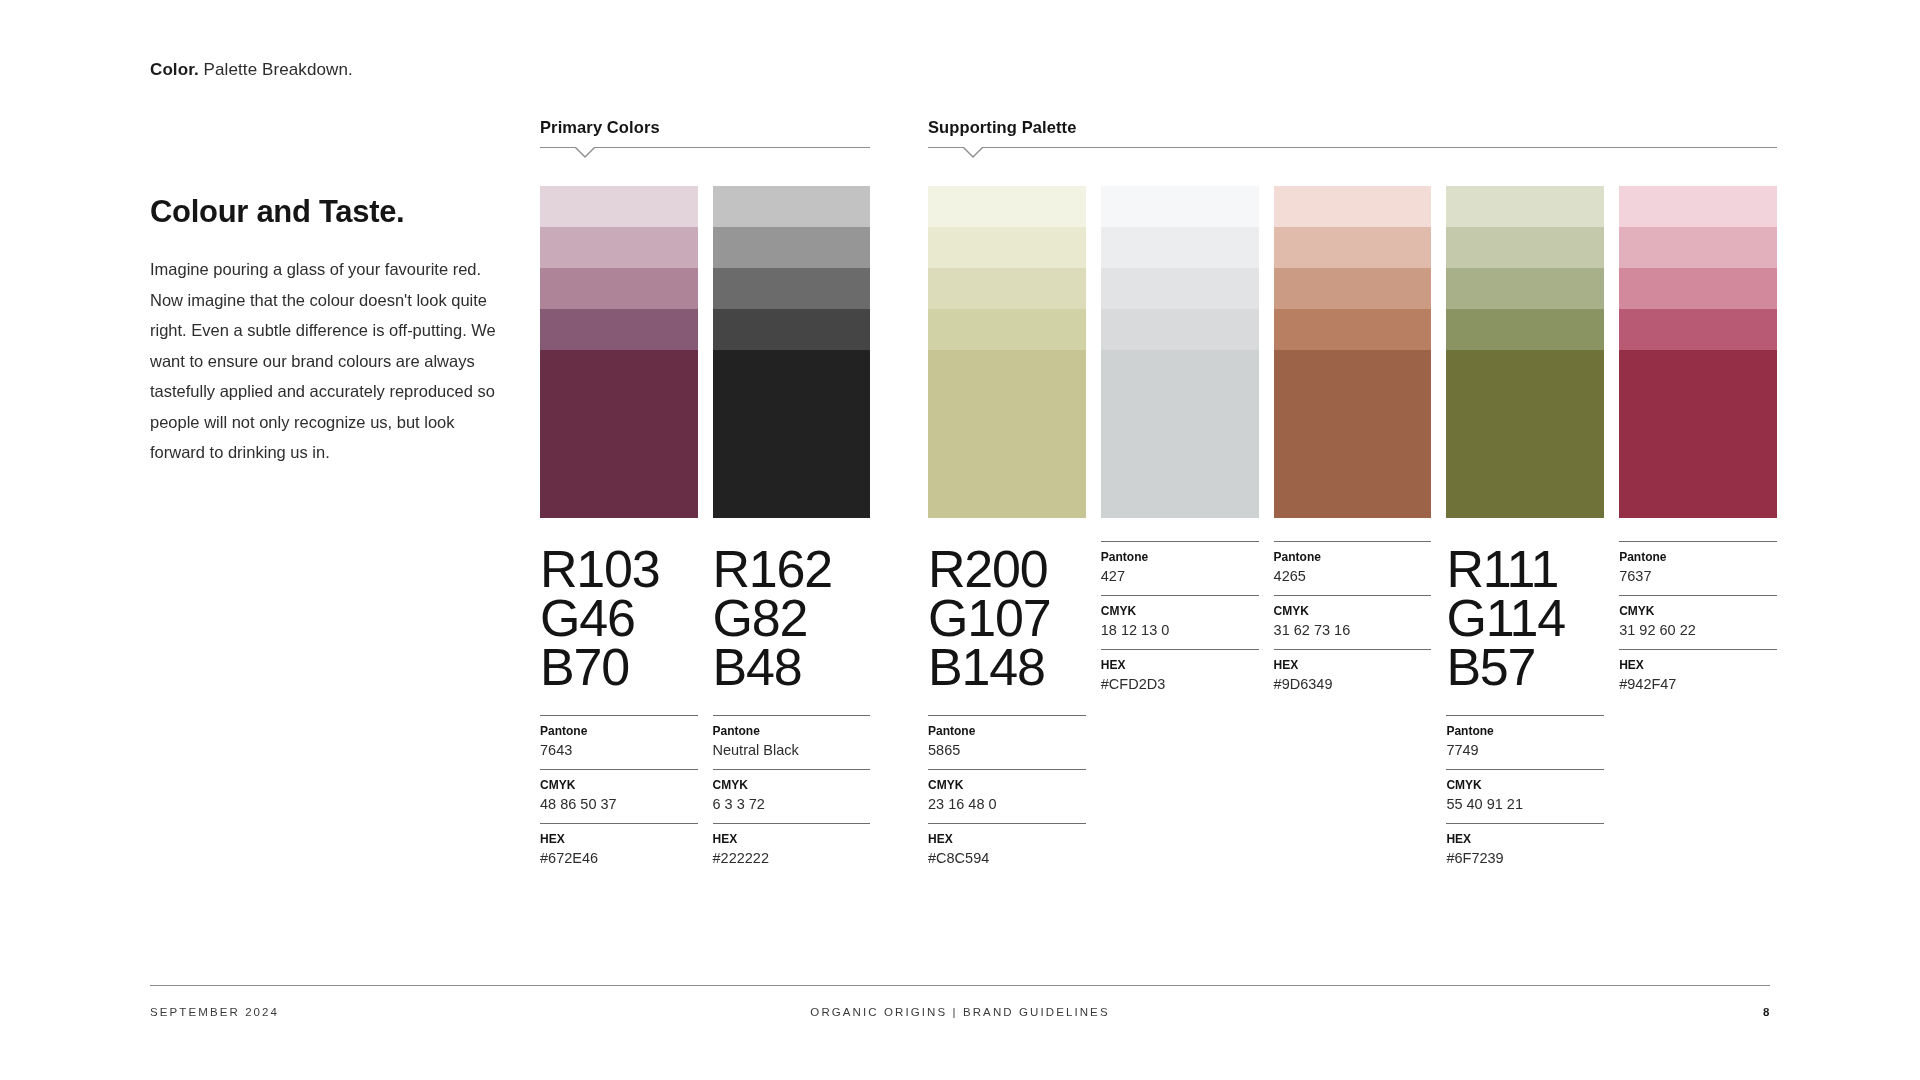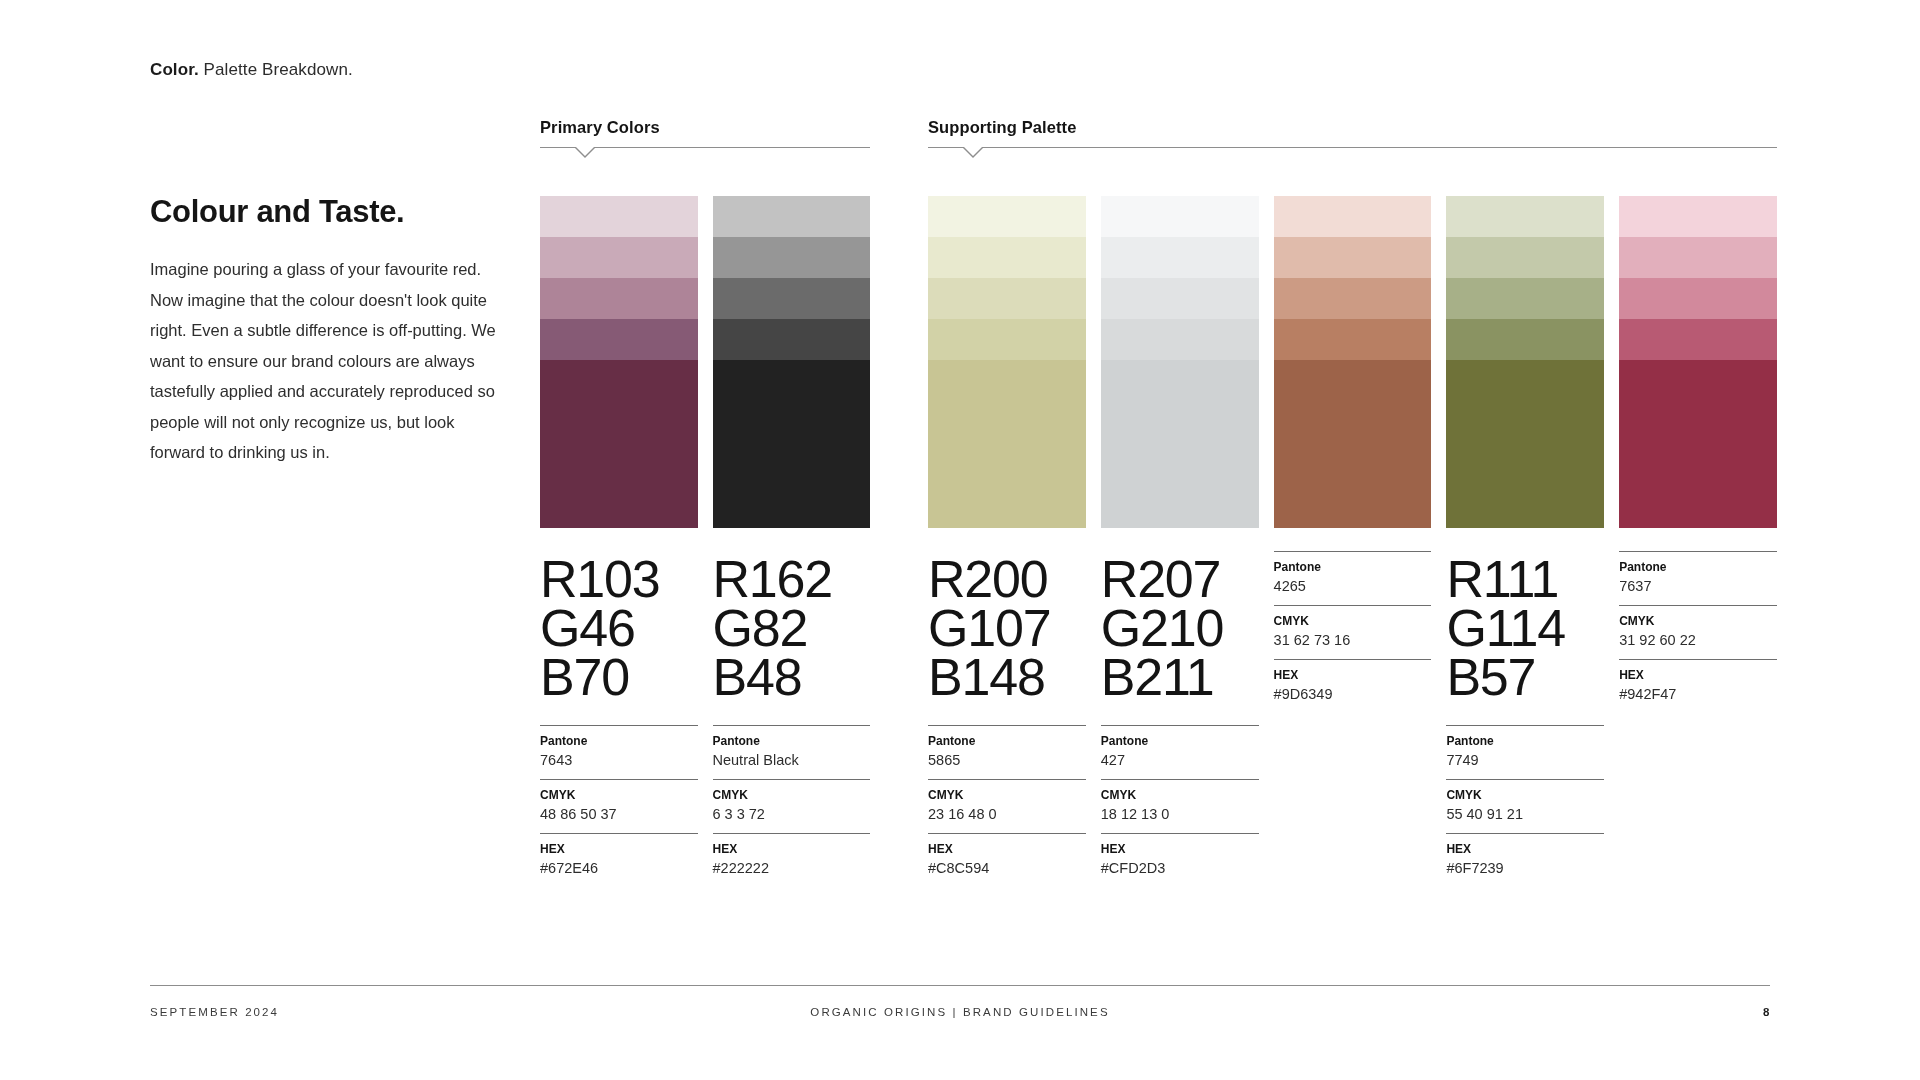--- a/index.html
+++ b/index.html
@@ -45,21 +45,21 @@
   }
   .group-rule::before {
     content:""; position:absolute; left:36px; top:0;
     border-left:9px solid transparent;
     border-right:9px solid transparent;
     border-top:9px solid #ffffff;
     z-index:2;
   }
 
   
-  .cols { display:flex; margin-top:48px; }
+  .cols { display:flex; margin-top:38px; }
   .col { width:158px; margin-right:15px; }
   .col:last-child { margin-right:0; }
 
   .chips { height:332px; display:flex; flex-direction:column; }
   .chip { width:100%; }
   .chip.t1,.chip.t2,.chip.t3,.chip.t4 { height:41px; }
   .chip.base { flex:1; }
 
   .rgb {
     margin-top:27px;
@@ -201,25 +201,20 @@
           </div>
         </div>
         <div class="col">
           <div class="chips">
             <div class="chip t1" style="background: rgb(246, 247, 248);"></div>
             <div class="chip t2" style="background: rgb(235, 237, 238);"></div>
             <div class="chip t3" style="background: rgb(225, 227, 228);"></div>
             <div class="chip t4" style="background: rgb(216, 218, 219);"></div>
             <div class="chip base" style="background: rgb(207, 210, 211);"></div>
           </div>
-          <div class="rgb">
-            <div>R207</div>
-            <div>G210</div>
-            <div>B211</div>
-          </div>
           <div class="specs">
             <div class="spec">
               <div class="spec-label">Pantone</div>
               <div class="spec-value">427</div>
             </div>
             <div class="spec">
               <div class="spec-label">CMYK</div>
               <div class="spec-value">18 12 13 0</div>
             </div>
             <div class="spec">

